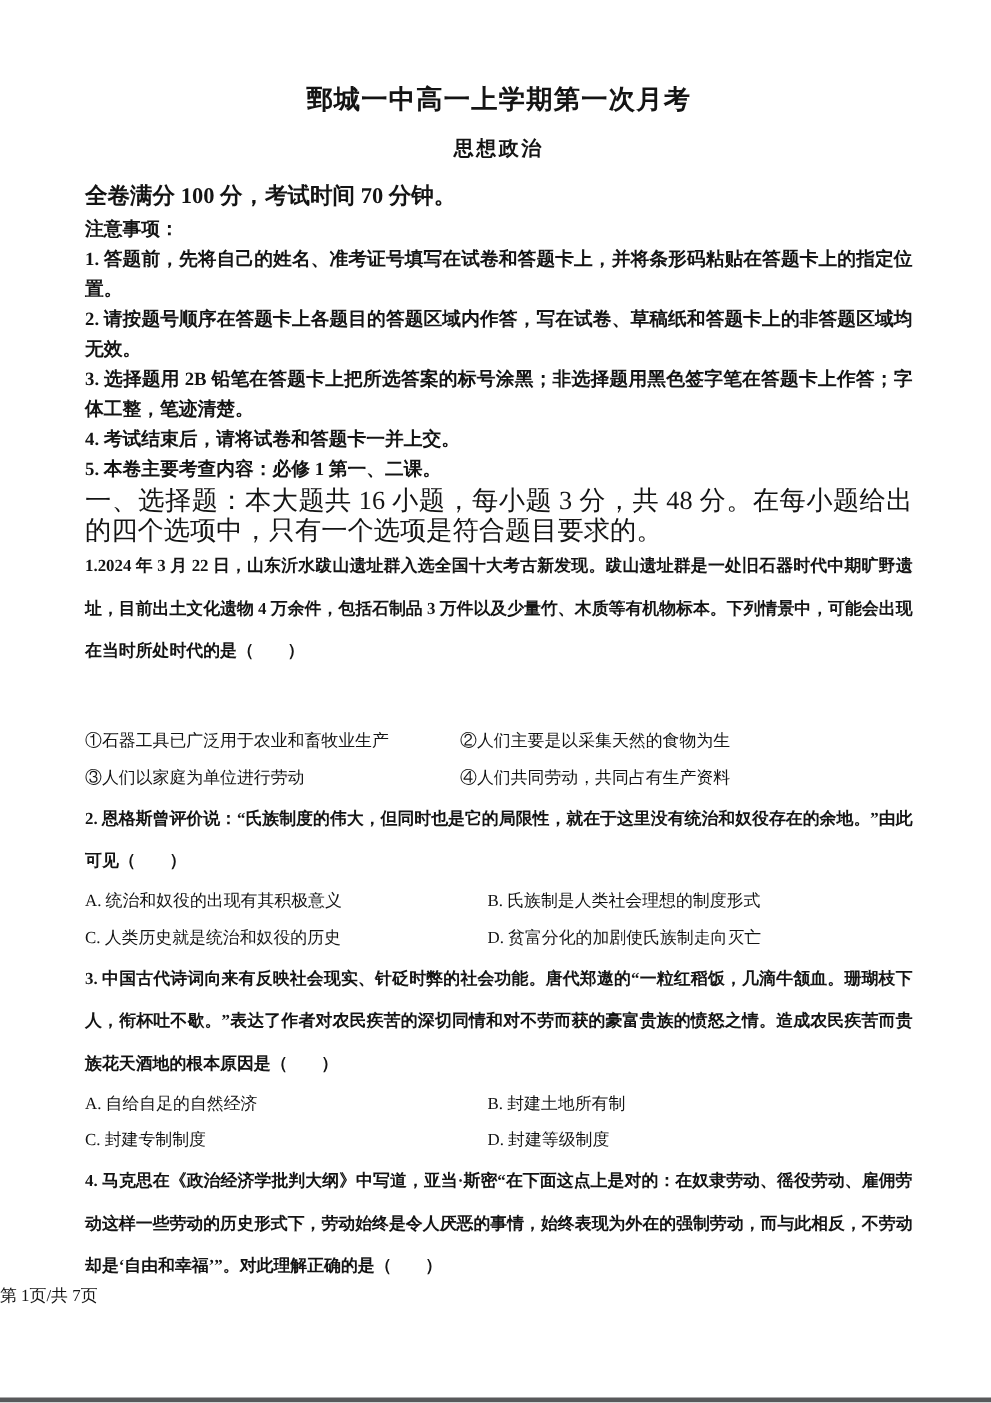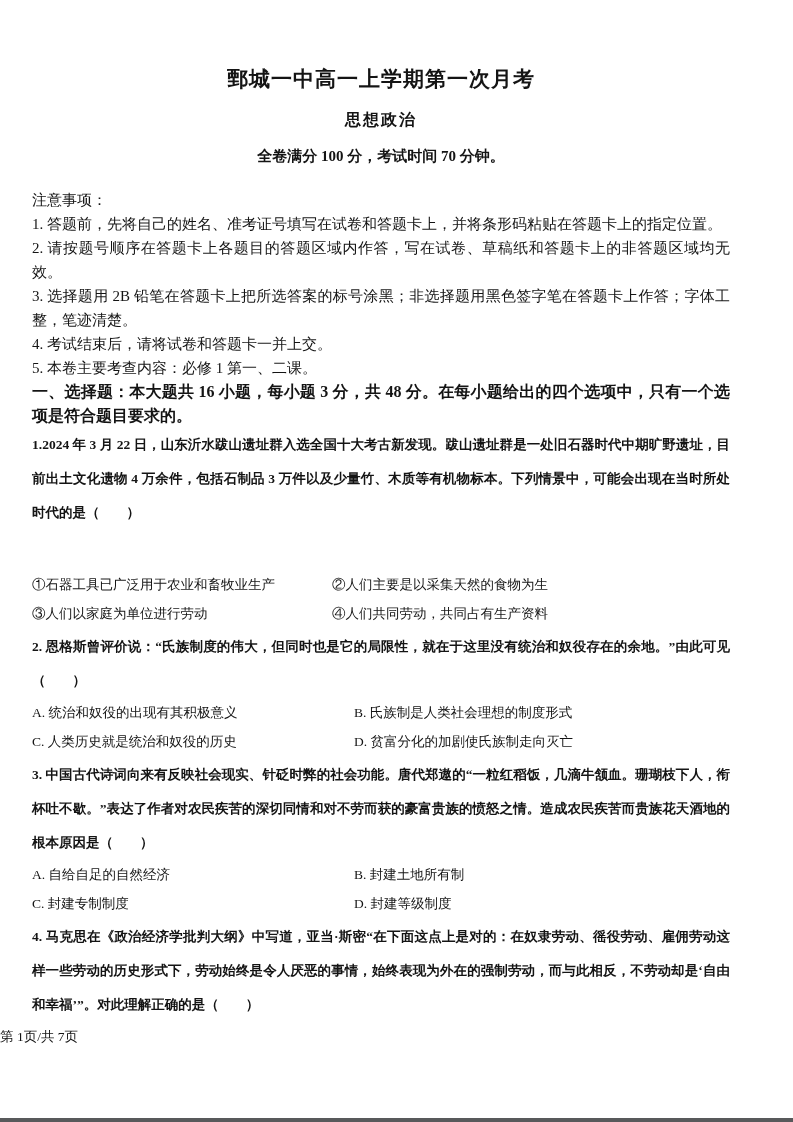--- a/index.html
+++ b/index.html
@@ -11,56 +11,55 @@
     width: 793px;
     height: 1122px;
     position: relative;
     overflow: hidden;
     font-family: "Liberation Serif", "DejaVu Serif", serif;
     color: #141414;
   }
   .page {
     position: absolute;
     inset: 0;
-    padding: 64px 63px 0 32px;
+    padding: 64px 63px 0 68px;
     box-sizing: border-box;
   }
   .title {
     text-align: center;
     font-size: 21px;
     font-weight: bold;
     line-height: 30px;
     letter-spacing: 1px;
   }
   .subtitle {
     text-align: center;
     font-size: 16px;
     font-weight: bold;
     line-height: 28px;
     margin-top: 12px;
     letter-spacing: 2px;
   }
   .exam-info {
-    text-align: center;
-    font-size: 15px;
+    font-size: 18px;
     font-weight: bold;
     line-height: 24px;
     margin-top: 10px;
   }
   .notices {
-    margin-top: 20px;
+    margin-top: 4px;
     font-size: 15px;
-    font-weight: normal;
+    font-weight: bold;
     line-height: 24px;
     text-align: justify;
   }
   .notices p { margin: 0; }
   .section-heading {
-    font-size: 16px;
-    font-weight: bold;
+    font-size: 21px;
+    font-weight: normal;
     line-height: 24px;
     text-align: justify;
     margin: 0;
   }
   .question {
     font-size: 13.5px;
     margin-bottom: 2px;
   }
   .stem {
     margin: 0;

